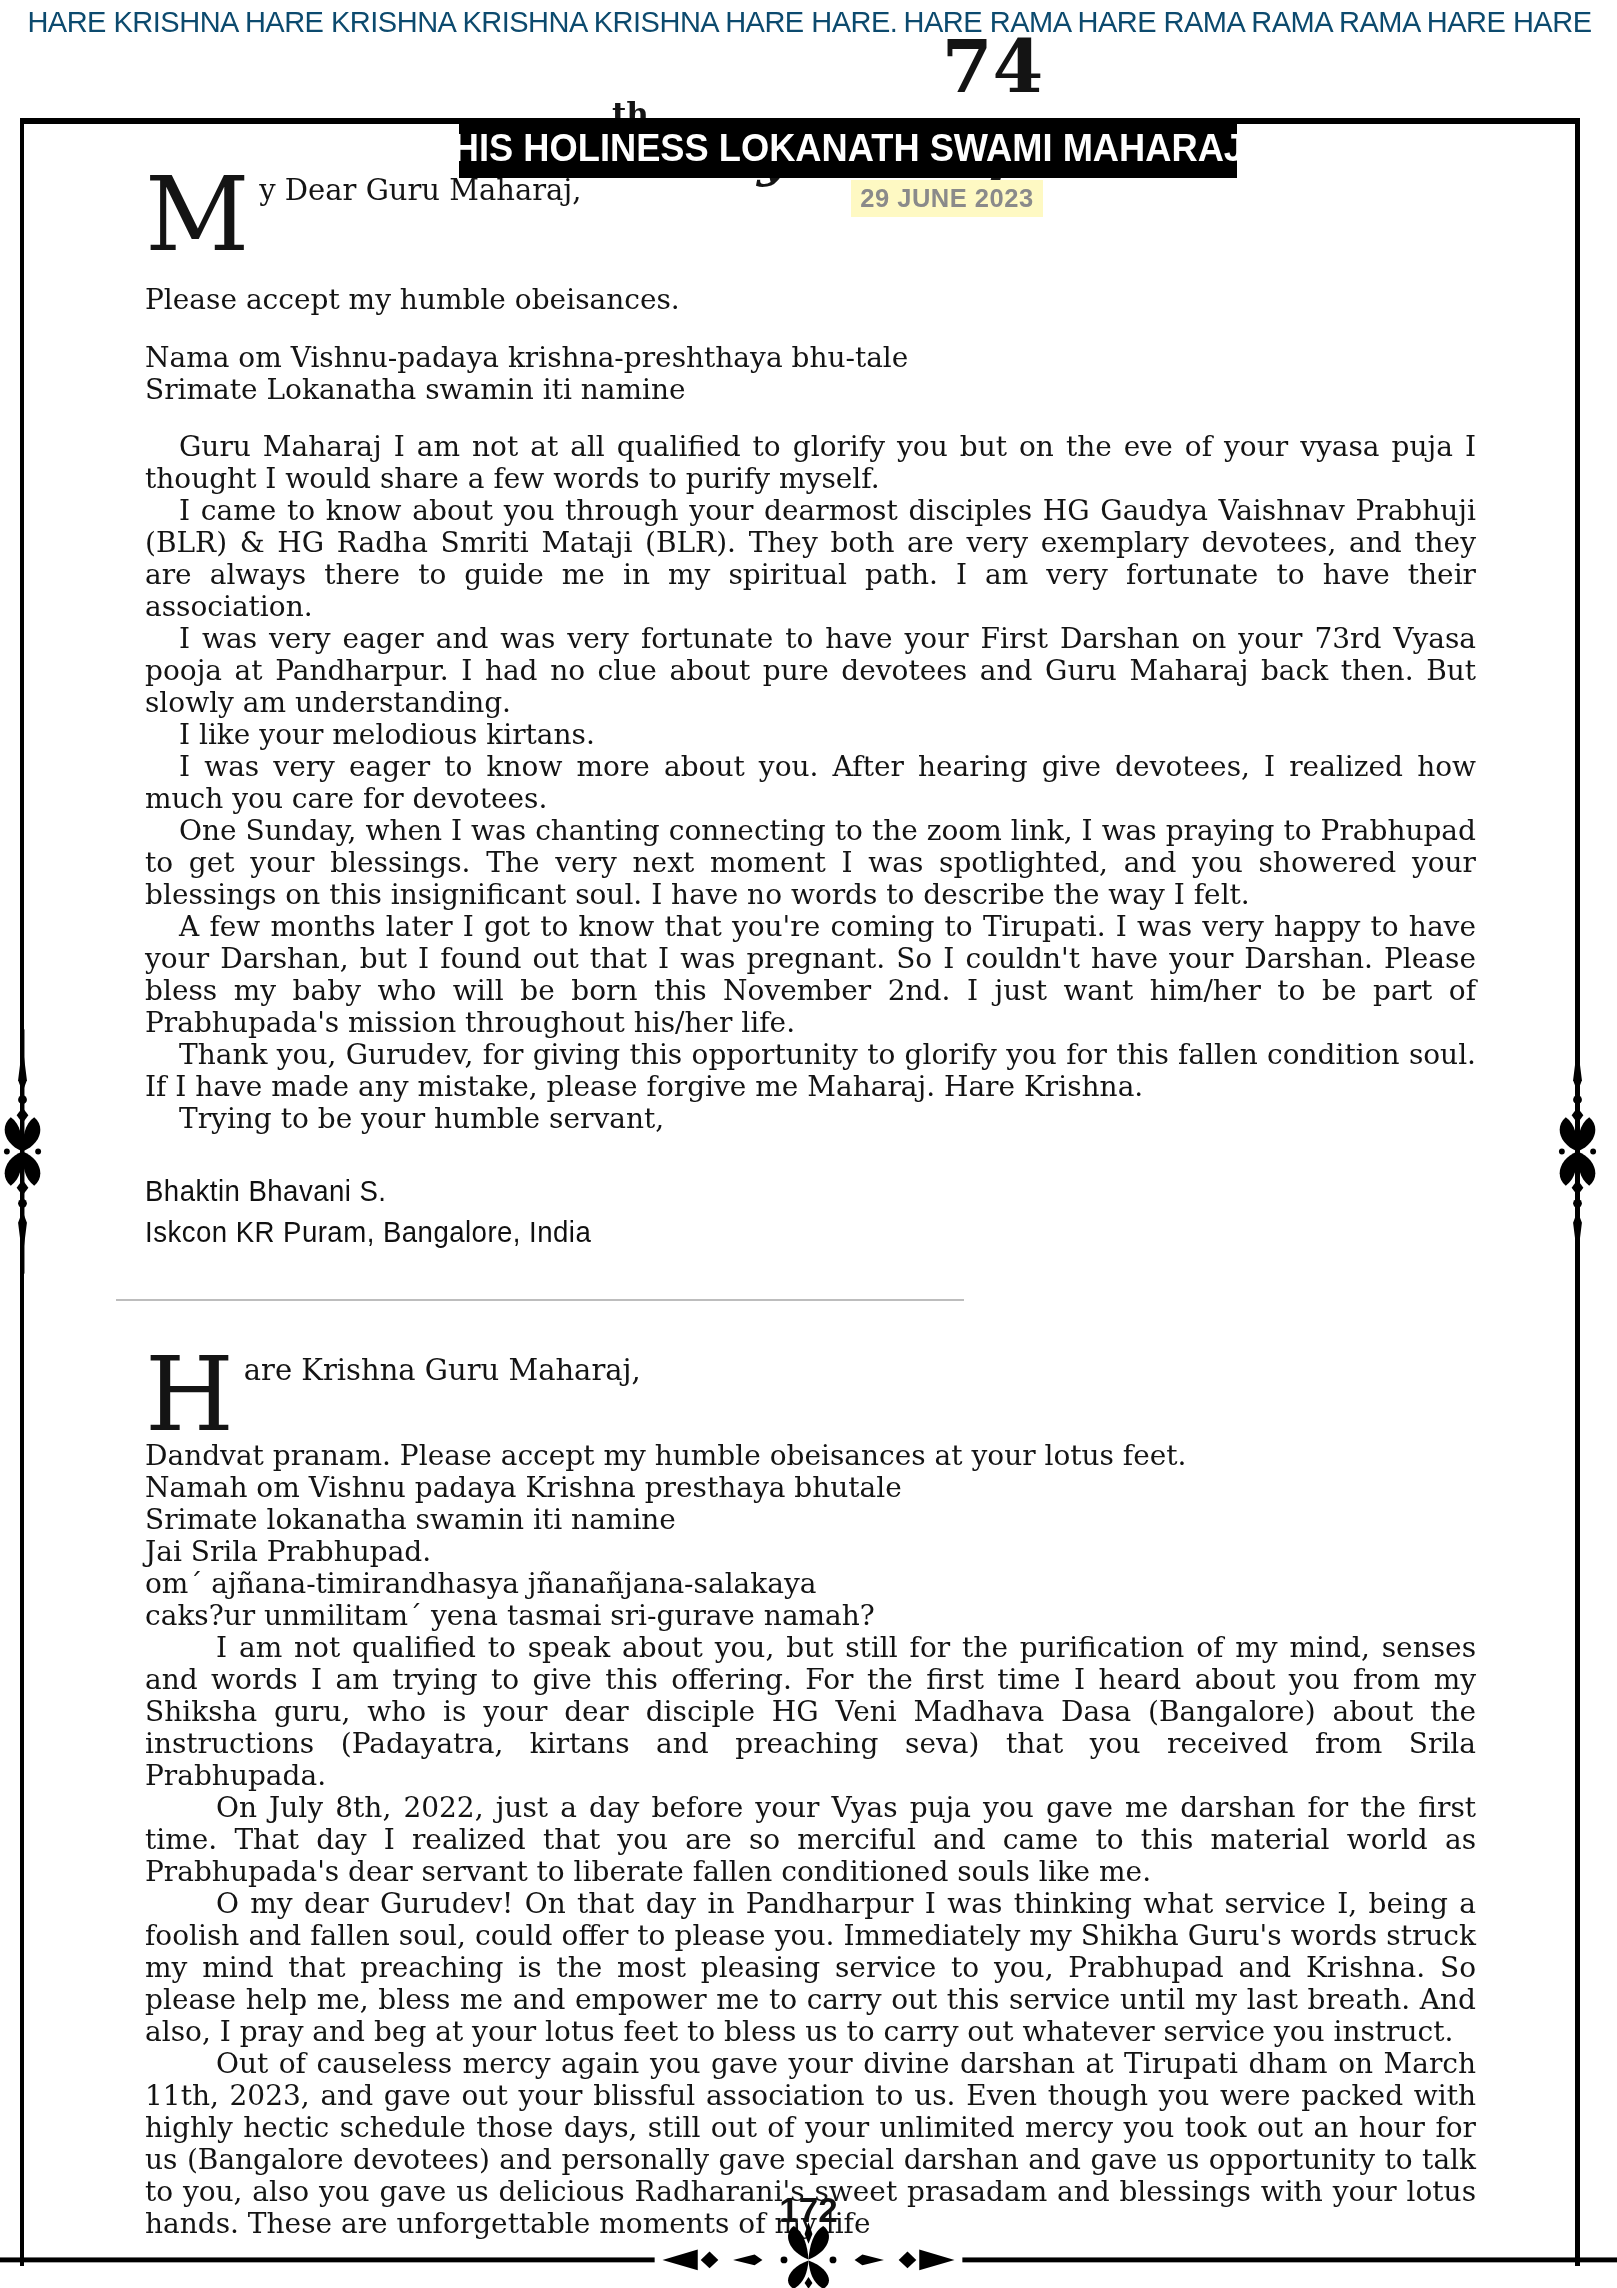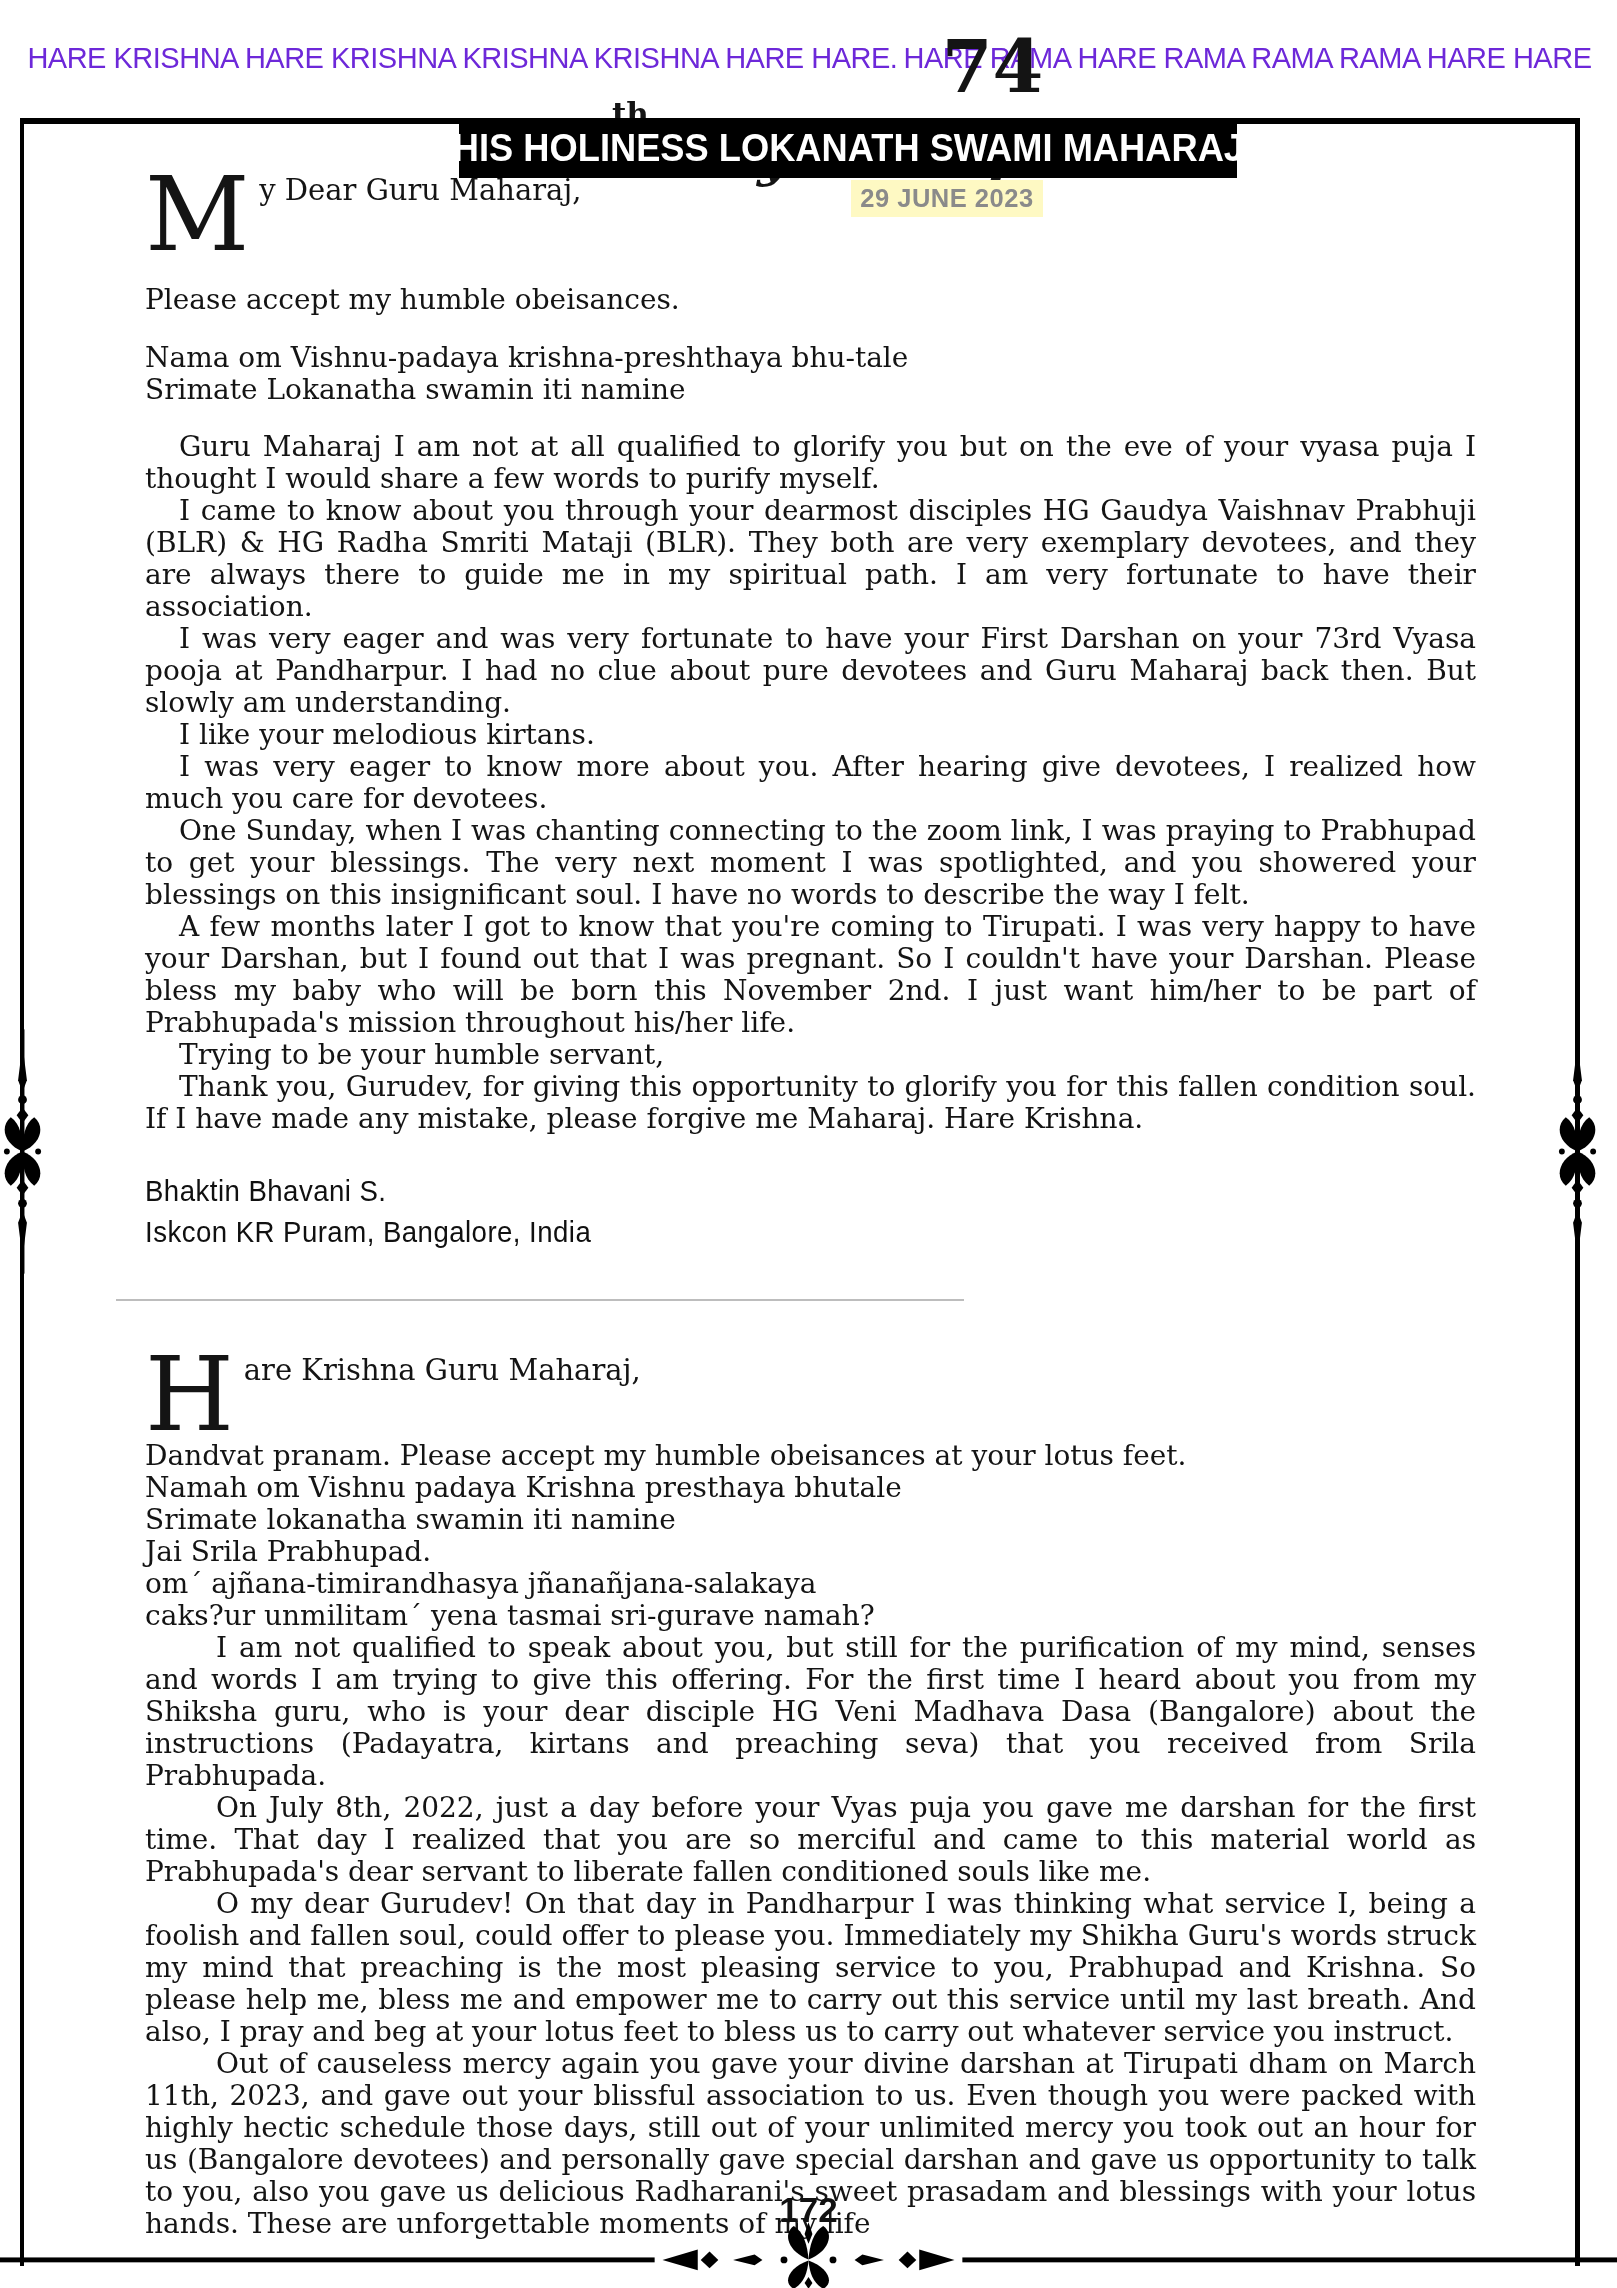--- a/index.html
+++ b/index.html
@@ -4,22 +4,22 @@
 <style>
   html,body{margin:0;padding:0;background:#d9d9d9;}
   .page{
     position:relative;width:1617px;height:2289px;background:#ffffff;
     font-family:"DejaVu Serif",serif;color:#141414;overflow:hidden;margin:0 auto;
   }
   
   .mantra{
     position:absolute;top:5.9px;left:27.4px;right:25.5px;
     display:flex;justify-content:space-between;
-    font-family:"Liberation Sans",sans-serif;font-size:29px;color:#6d28d9;
-    letter-spacing:-0.5px;white-space:nowrap;margin-top:36px;
+    font-family:"Liberation Sans",sans-serif;font-size:29px;color:#0c4a6e;
+    letter-spacing:-0.5px;white-space:nowrap;
   }
   
   .title-row{position:absolute;top:37px;left:610px;display:flex;align-items:flex-end;line-height:1;flex-direction:column;}
   .t-num{font-size:73px;font-weight:bold;line-height:0.82;}
   .t-ord{font-size:31px;font-weight:bold;align-self:flex-start;margin:2px 5.9px 0 2px;}
   .t-name{font-size:56px;font-weight:bold;font-style:italic;letter-spacing:-1px;line-height:0.9;text-align:center;}
   .date-box{
     background:#fef9c3;color:#8a8a8a;font-family:"Liberation Sans",sans-serif;
     font-weight:bold;font-size:25.5px;padding:5.9px 9.8px 4.9px 9.8px;margin-left:7px;letter-spacing:0.5px;
     line-height:1;white-space:nowrap;
@@ -149,22 +149,22 @@
         </div>
       <div class="paras">
 
       <p>Guru Maharaj I am not at all qualified to glorify you but on the eve of your vyasa puja I thought I would share a few words to purify myself.</p>
           <p>I came to know about you through your dearmost disciples HG Gaudya Vaishnav Prabhuji (BLR) &amp; HG Radha Smriti Mataji (BLR). They both are very exemplary devotees, and they are always there to guide me in my spiritual path. I am very fortunate to have their association.</p>
           <p>I was very eager and was very fortunate to have your First Darshan on your 73rd Vyasa pooja at Pandharpur. I had no clue about pure devotees and Guru Maharaj back then. But slowly am understanding.</p>
           <p>I like your melodious kirtans.</p>
           <p>I was very eager to know more about you. After hearing give devotees, I realized how much you care for devotees.</p>
           <p>One Sunday, when I was chanting connecting to the zoom link, I was praying to Prabhupad to get your blessings. The very next moment I was spotlighted, and you showered your blessings on this insignificant soul. I have no words to describe the way I felt.</p>
           <p>A few months later I got to know that you're coming to Tirupati. I was very happy to have your Darshan, but I found out that I was pregnant. So I couldn't have your Darshan. Please bless my baby who will be born this November 2nd. I just want him/her to be part of Prabhupada's mission throughout his/her life.</p>
+          <p>Thank you, Gurudev, for giving this opportunity to glorify you for this fallen condition soul. If I have made any mistake, please forgive me Maharaj. Hare Krishna.</p>
           <p>Trying to be your humble servant,</p>
-          <p>Thank you, Gurudev, for giving this opportunity to glorify you for this fallen condition soul. If I have made any mistake, please forgive me Maharaj. Hare Krishna.</p>
         </div>
       <div class="signature">
 
       <p>Bhaktin Bhavani S.</p>
           <p>Iskcon KR Puram, Bangalore, India</p>
         </div>
     </section>
 
     <hr class="letter-divider">
 

